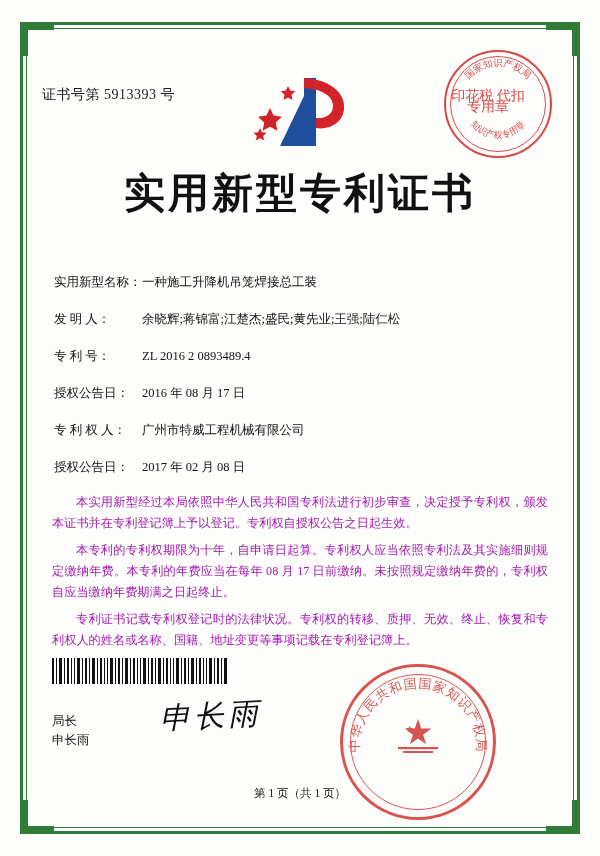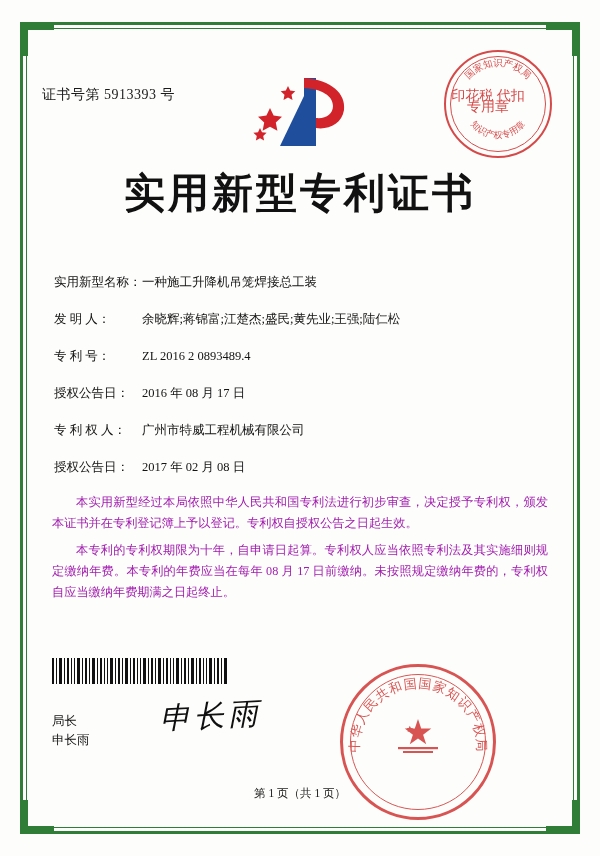--- a/index.html
+++ b/index.html
@@ -290,20 +290,21 @@
         <span class="field-label">专 利 权 人：</span><span class="field-value">广州市特威工程机械有限公司</span>
       </div>
       <div class="field-row">
         <span class="field-label">授权公告日：</span><span class="field-value">2017 年 02 月 08 日</span>
       </div>
     </div>
 
     <div class="paragraphs">
       <div class="para">本实用新型经过本局依照中华人民共和国专利法进行初步审查，决定授予专利权，颁发本证书并在专利登记簿上予以登记。专利权自授权公告之日起生效。</div>
       <div class="para">本专利的专利权期限为十年，自申请日起算。专利权人应当依照专利法及其实施细则规定缴纳年费。本专利的年费应当在每年 08 月 17 日前缴纳。未按照规定缴纳年费的，专利权自应当缴纳年费期满之日起终止。</div>
+      <div class="para">专利证书记载专利权登记时的法律状况。专利权的转移、质押、无效、终止、恢复和专利权人的姓名或名称、国籍、地址变更等事项记载在专利登记簿上。</div>
     </div>
 
     <svg class="barcode" viewBox="0 0 176 26" width="176" height="26" aria-hidden="true">
       <g fill="#111">
         <rect x="0" y="0" width="2" height="26"></rect>
           <rect x="4" y="0" width="1" height="26"></rect>
         <rect x="7" y="0" width="3" height="26"></rect>
           <rect x="12" y="0" width="1" height="26"></rect>
         <rect x="15" y="0" width="2" height="26"></rect>
           <rect x="19" y="0" width="1" height="26"></rect>

